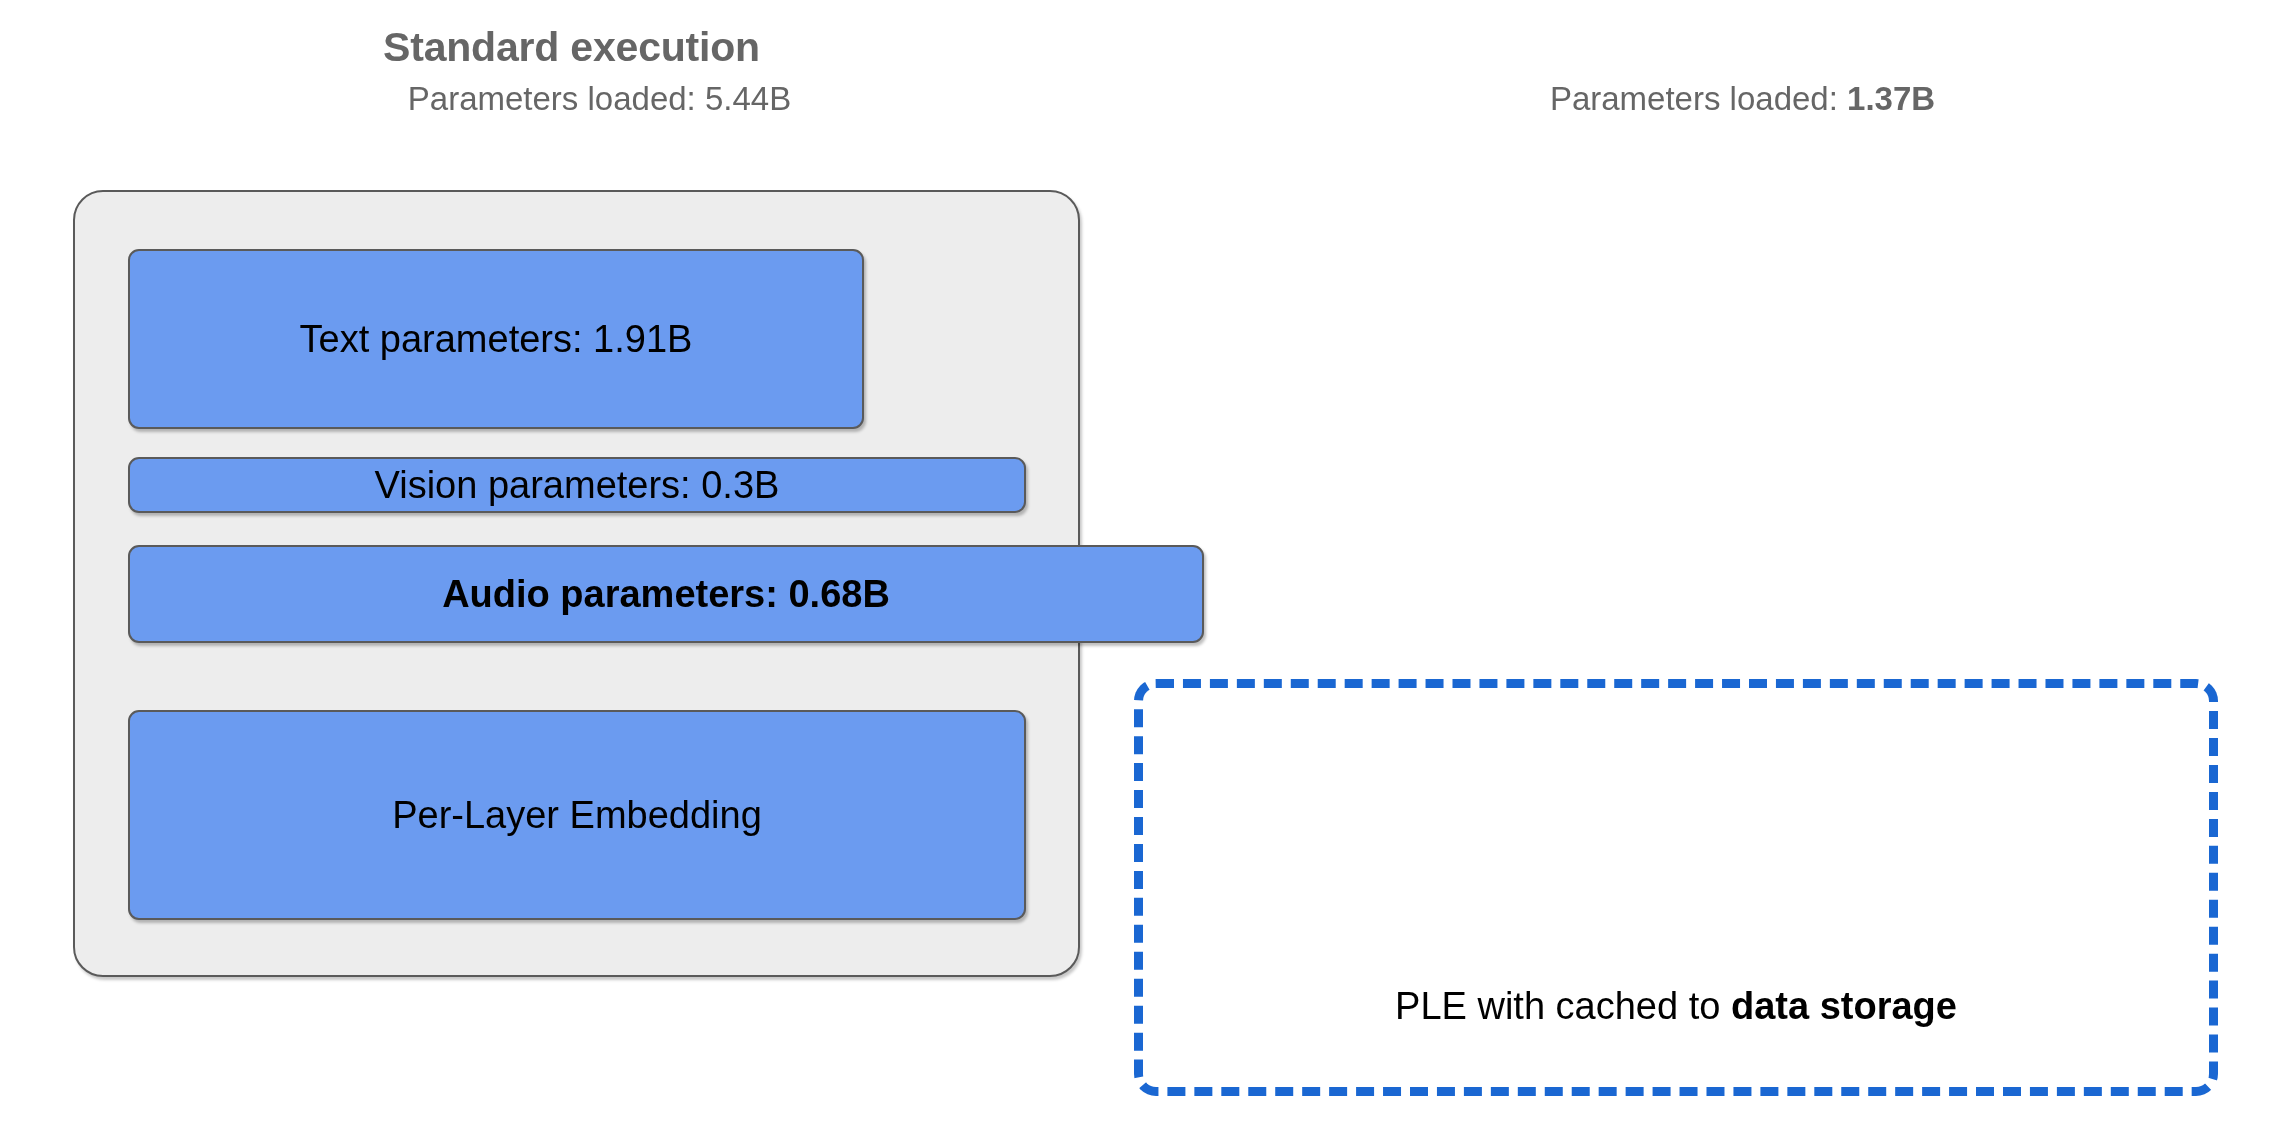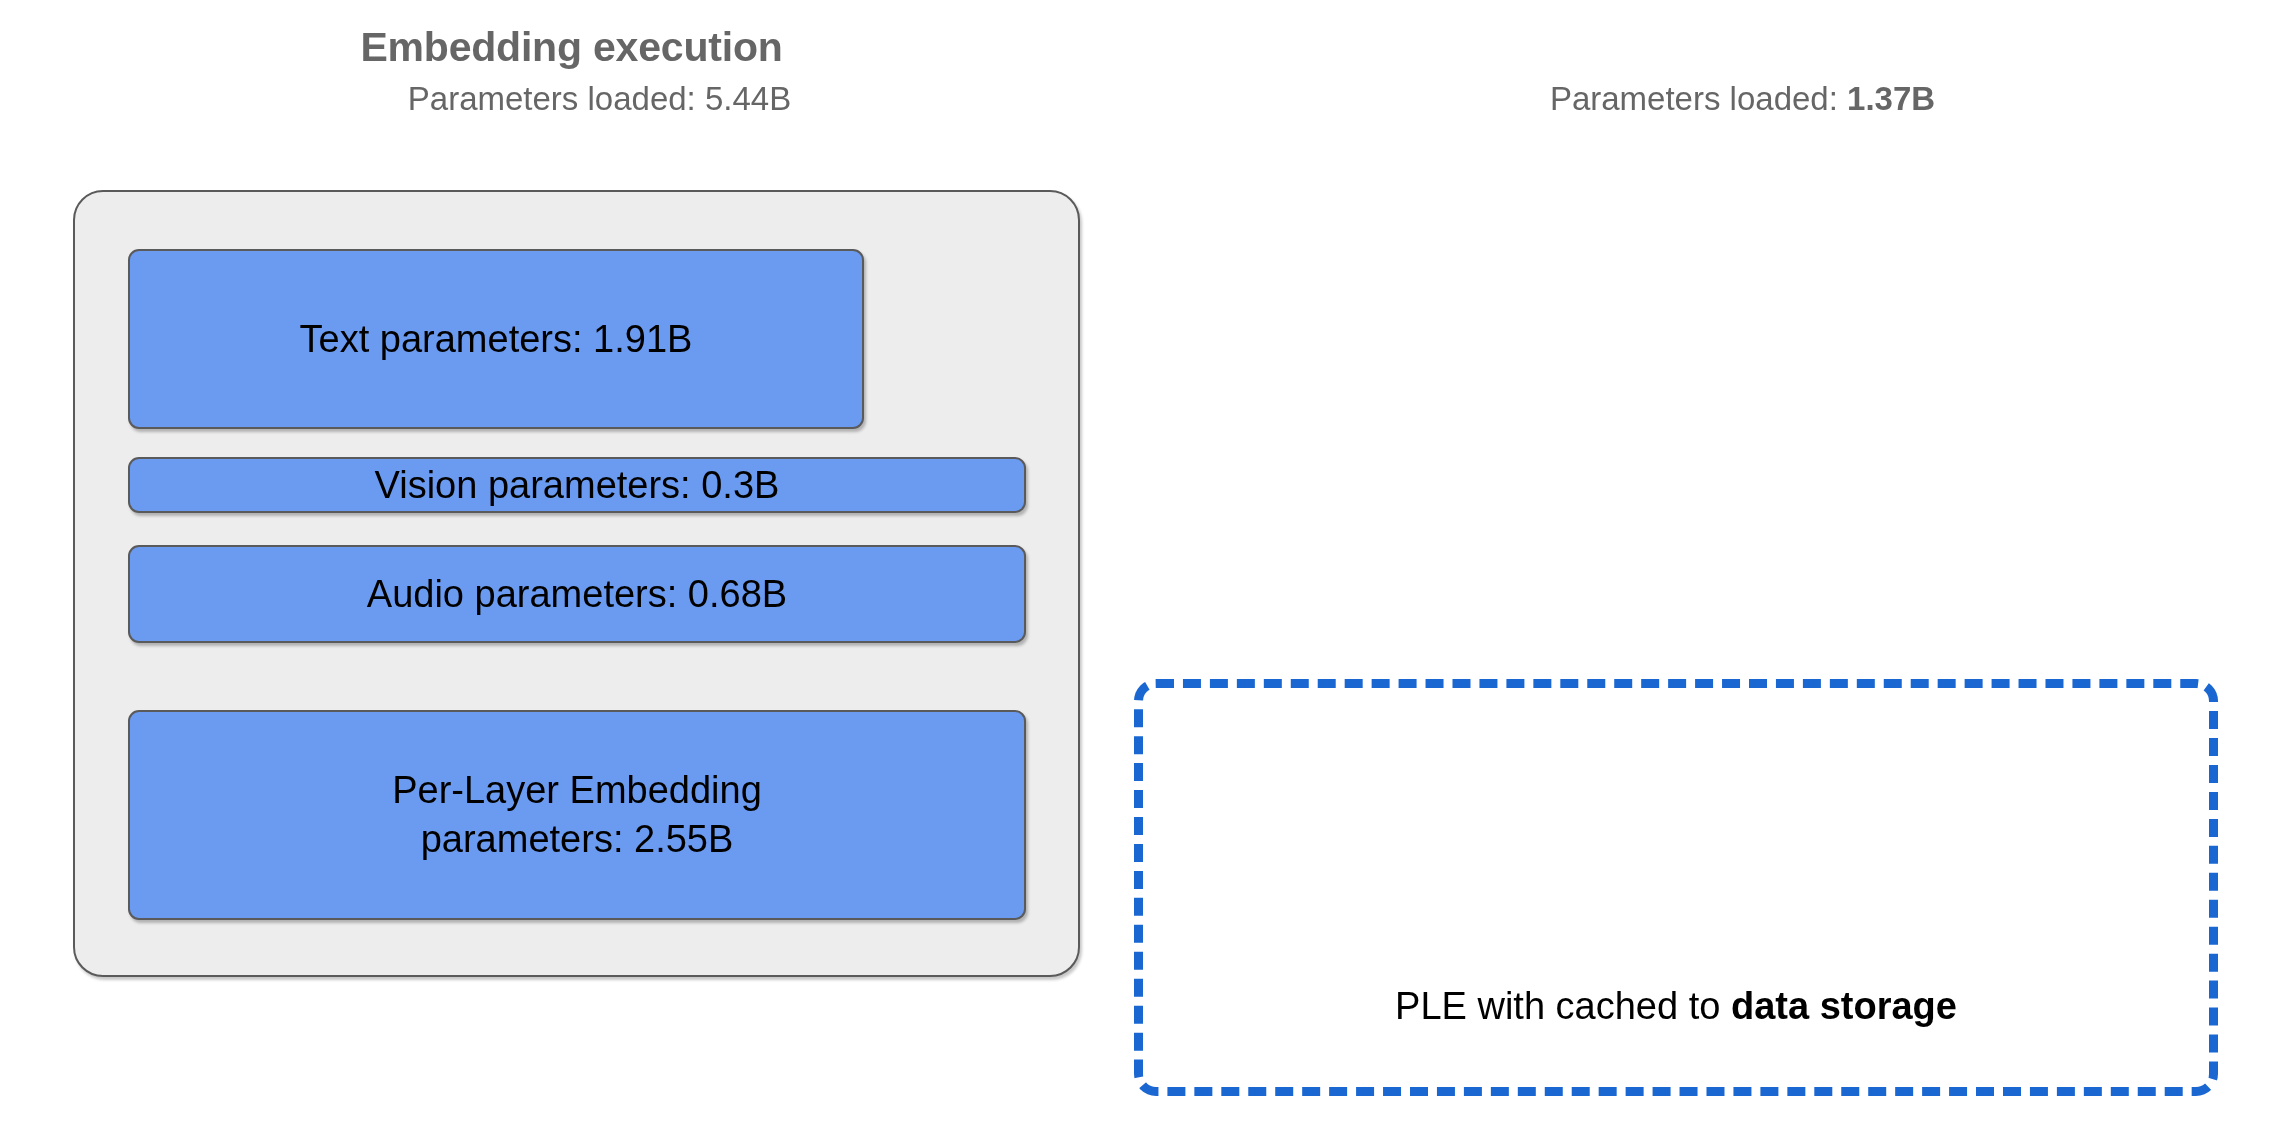--- a/index.html
+++ b/index.html
@@ -82,21 +82,21 @@
     color: #000000;
     font-size: 38px;
     line-height: 1.28;
     box-shadow: 2px 3px 3px rgba(0,0,0,0.25);
   }
   .block.active   { background: #6b9bf0; }
 
   
   #lb-text   { left: 53px; top: 57px;  width: 736px; height: 180px; }
   #lb-vision { left: 53px; top: 265px; width: 898px; height: 56px;  }
-  #lb-audio  { left: 53px; top: 353px; width: 898px; height: 98px;  }
+  #lb-audio  { left: 53px; top: 353px; width: 1076px; height: 98px; font-weight: bold;  }
   #lb-ple    { left: 53px; top: 518px; width: 898px; height: 210px; }
 
   
   #cache-region {
     position: absolute;
     left: 1134px;
     top: 679px;
     width: 1084px;
     height: 417px;
     box-sizing: border-box;
@@ -117,36 +117,35 @@
   }
   #cache-caption .strong { font-weight: bold; }
 </style>
 </head>
 <body>
 
 <div id="canvas">
 
   <div class="column" id="col-left">
 
-    <div class="col-title" id="title-left">Embedding execution</div>
+    <div class="col-title" id="title-left">Standard execution</div>
 
     <div class="col-subtitle" id="subtitle-left"><span>Parameters loaded: </span><span>5.44B</span></div>
 
     <div class="panel" id="panel-left">
 
       <div class="block active" id="lb-text">Text parameters: 1.91B</div>
 
       <div class="block active" id="lb-vision">Vision parameters: 0.3B</div>
 
       <div class="block active" id="lb-audio">Audio parameters: 0.68B</div>
 
       <div class="block active" id="lb-ple">
         <div>
           <div>Per-Layer Embedding</div>
-          <div>parameters: 2.55B</div>
         </div>
       </div>
 
     </div>
   </div>
 
   <div class="column" id="col-right">
 
 
     <div class="col-subtitle" id="subtitle-right"><span>Parameters loaded: </span><span class="strong">1.37B</span></div>

